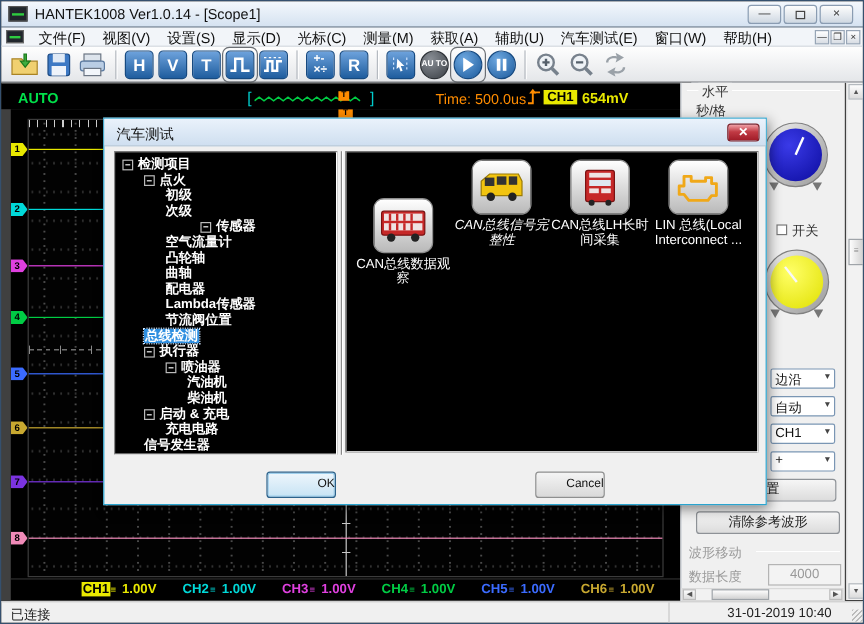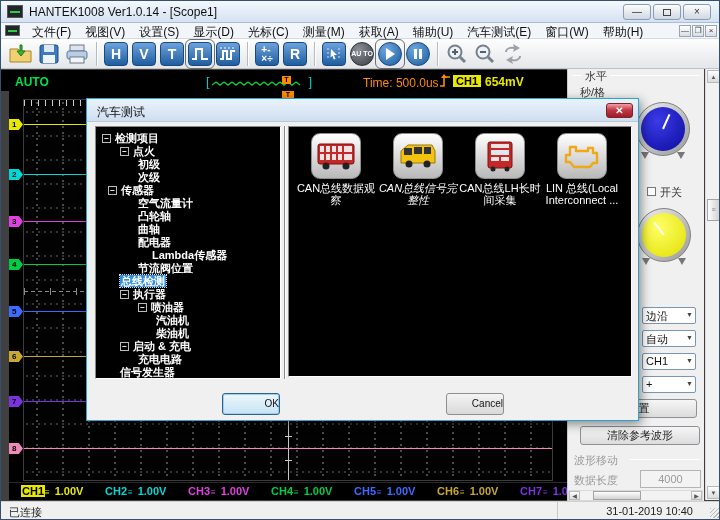--- a/index.html
+++ b/index.html
@@ -66,21 +66,21 @@
   #center-h{position:absolute;left:15px;top:200px;width:528px;height:1px;
     background:repeating-linear-gradient(90deg,#8a8a8a 0 4px,transparent 4px 7px);}
   #center-h-ticks{position:absolute;left:15px;top:197px;width:528px;height:7px;
     background:repeating-linear-gradient(90deg,#8a8a8a 0 1px,transparent 1px 26px);}
   #center-v{position:absolute;left:279px;top:9px;width:1px;height:380px;background:#c8c8c8;}
   #center-v-ticks{position:absolute;left:276px;top:9px;width:7px;height:380px;
     background:repeating-linear-gradient(#c8c8c8 0 1px,transparent 1px 24px);}
 
   
   #chanbar{position:absolute;left:8px;top:481px;width:558px;height:18px;background:#000;border-top:1px solid #2a2a2a;overflow:hidden;}
-  .chip{position:absolute;top:2px;height:14px;font-size:11px;font-weight:bold;white-space:nowrap;}
+  .chip{position:absolute;top:2px;height:14px;font-size:11px;font-weight:bold;white-space:nowrap;margin-left:47px;}
   .chip .nm{padding:0 1px;} .chip .glyph{font-size:8px;letter-spacing:1px;} .chip .val{margin-left:4px;}
   .chip.sel .nm{background:#e8e800;color:#000;}
 
   
   #sidebar{position:absolute;left:566px;top:68px;width:137px;height:432px;background:#f0f0f0;border-left:1px solid #c9ced4;}
   .grp-label{position:absolute;font-size:11px;color:#333;background:#f0f0f0;padding:0 3px;z-index:2;}
   .grp-line{position:absolute;height:1px;background:#d5d5d5;border-bottom:1px solid #fff;}
   .side-label{position:absolute;font-size:11px;color:#333;}
   .knob{position:absolute;border-radius:50%;background:linear-gradient(135deg,#efefef,#9a9a9a);
     border:1px solid #808080;}
@@ -398,39 +398,39 @@
   <div id="dialog">
     <div id="dlg-title">
       <div id="dlg-title-text">汽车测试</div>
       <div id="dlg-close">✕</div>
     </div>
     <div id="tree-panel" style="padding-top: 4px;">
         <div class="tree-row" style="padding-left: 6px;"><span class="twisty">−</span><span class="lbl">检测项目</span></div>
         <div class="tree-row" style="padding-left: 24px;"><span class="twisty">−</span><span class="lbl">点火</span></div>
         <div class="tree-row" style="padding-left: 42px;"><span class="lbl">初级</span></div>
         <div class="tree-row" style="padding-left: 42px;"><span class="lbl">次级</span></div>
-        <div class="tree-row" style="padding-left: 12px;"><span class="twisty">−</span><span class="lbl">传感器</span></div>
+        <div class="tree-row" style="padding-left: 37px; margin-left: 34px;"><span class="twisty">−</span><span class="lbl">传感器</span></div>
         <div class="tree-row" style="padding-left: 42px;"><span class="lbl">空气流量计</span></div>
         <div class="tree-row" style="padding-left: 42px;"><span class="lbl">凸轮轴</span></div>
         <div class="tree-row" style="padding-left: 42px;"><span class="lbl">曲轴</span></div>
         <div class="tree-row" style="padding-left: 42px;"><span class="lbl">配电器</span></div>
-        <div class="tree-row" style="padding-left: 42px; margin-left: 14px;"><span class="lbl">Lambda传感器</span></div>
+        <div class="tree-row" style="padding-left: 42px;"><span class="lbl">Lambda传感器</span></div>
         <div class="tree-row" style="padding-left: 42px;"><span class="lbl">节流阀位置</span></div>
         <div class="tree-row selected" style="padding-left: 24px;"><span class="lbl">总线检测</span></div>
         <div class="tree-row" style="padding-left: 24px;"><span class="twisty">−</span><span class="lbl">执行器</span></div>
         <div class="tree-row" style="padding-left: 42px;"><span class="twisty">−</span><span class="lbl">喷油器</span></div>
         <div class="tree-row" style="padding-left: 60px;"><span class="lbl">汽油机</span></div>
         <div class="tree-row" style="padding-left: 60px;"><span class="lbl">柴油机</span></div>
         <div class="tree-row" style="padding-left: 24px;"><span class="twisty">−</span><span class="lbl">启动 &amp; 充电</span></div>
         <div class="tree-row" style="padding-left: 42px;"><span class="lbl">充电电路</span></div>
         <div class="tree-row" style="padding-left: 24px;"><span class="lbl">信号发生器</span></div>
       </div>
     <div id="dlg-divider"></div>
     <div id="icon-panel">
-        <div class="dlg-item" style="left: 6px;">
+        <div class="dlg-item" style="left: 6px; margin-top: 32px;">
           <div class="dlg-tile">
             <svg width="40" height="30" viewBox="0 0 40 30">
               <rect x="2" y="3" width="36" height="20" rx="2" fill="#c62828" stroke="#7a1212"></rect>
               <rect x="4" y="5" width="32" height="6" fill="#efe3e3"></rect>
               <rect x="4" y="13" width="32" height="6" fill="#efe3e3"></rect>
               <g fill="#c62828">
                 <rect x="8" y="5" width="2" height="6"></rect>
                 <rect x="14" y="5" width="2" height="6"></rect>
                 <rect x="20" y="5" width="2" height="6"></rect>
                 <rect x="26" y="5" width="2" height="6"></rect>

